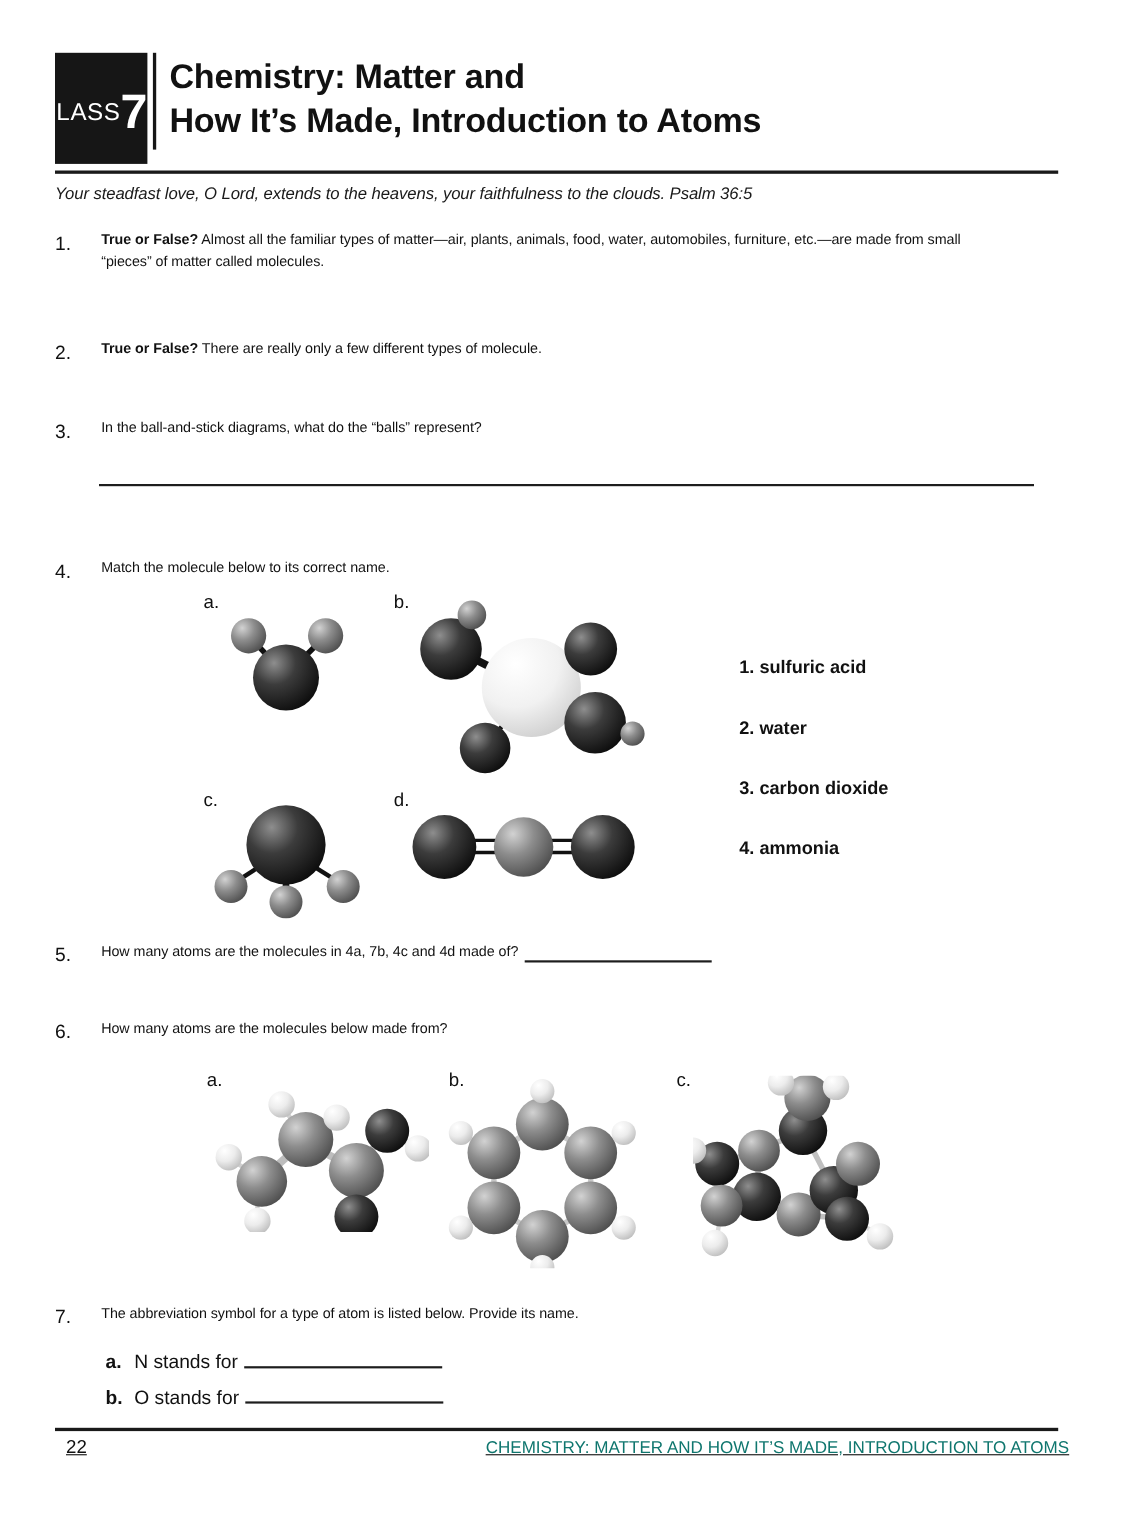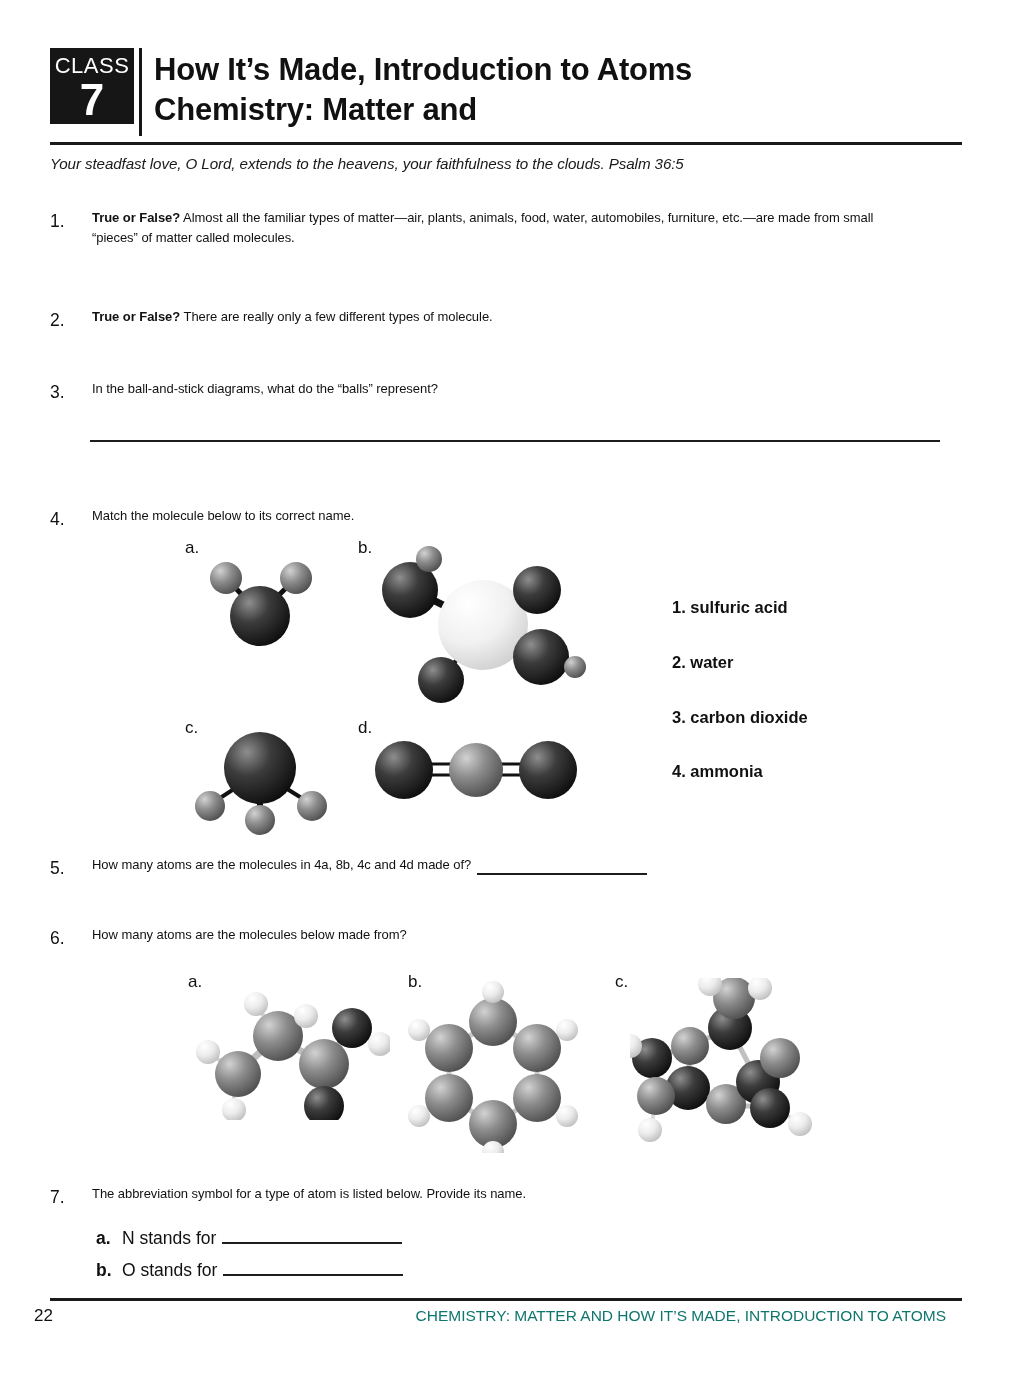--- a/index.html
+++ b/index.html
@@ -9,23 +9,23 @@
     font-family: "Liberation Sans", sans-serif;
     color: #111111;
     overflow: hidden;
   }
   .page { position: relative; width: 1024px; height: 1376px; padding: 0; }
 
   
   .header { position: absolute; left: 50px; top: 48px; width: 912px; }
   .header-row { display: flex; align-items: flex-start; }
   .class-badge {
-    width: 84px; height: 76px; background: #161616;
-    display: flex; flex-direction: column;
-    align-items: center; justify-content: flex-start;
+    width: 84px; height: 101px; background: #161616;
+    display: flex; 
+    align-items: center; justify-content: flex-end;
     padding-top: 6px; flex: 0 0 auto;
   }
   .class-badge .cb-word {
     color: #ffffff; font-size: 22px; font-weight: 400;
     letter-spacing: .5px; line-height: 1.05;
     font-family: "Liberation Sans", sans-serif;
   }
   .class-badge .cb-num {
     color: #ffffff; font-size: 44px; font-weight: 700;
     line-height: 1.0; margin-top: 1px;
@@ -70,40 +70,40 @@
   .match-list { position: absolute; left: 672px; top: 598px; }
   .match-item { font-size: 16.5px; line-height: 1.2; margin-bottom: 35px;
     font-family: "Liberation Sans", sans-serif; color:#111;font-weight:bold; }
 
   
   .sub-row { position: absolute; display: flex; align-items: baseline; font-size: 17.5px; }
   .sub-let { font-weight: 700; width: 26px; flex: 0 0 26px; }
 
   
   .footer-rule { position: absolute; left: 50px; top: 1298px; width: 912px; height: 3px; background: #1a1a1a; }
-  .footer { position: absolute; left: 34px; top: 1306px; width: 912px;
-            display: flex; justify-content: space-between; align-items: baseline; }
+  .footer { position: absolute; left: 60px; top: 1306px; width: 912px;
+            display: flex; justify-content: space-between; align-items: baseline; text-decoration: underline; }
   .footer-page { font-size: 17px; color: #111; }
   .footer-title { font-size: 15.5px; color: #0f766e; letter-spacing: 0px; }
 </style>
 </head>
 <body>
 
 <div class="page">
 
   <div class="header">
     <div class="header-row">
       <div class="class-badge">
         <div class="cb-word">CLASS</div>
         <div class="cb-num">7</div>
       </div>
       <div class="badge-rule"></div>
       <div class="title-block">
+        <div class="title-line">Chemistry: Matter and</div>
         <div class="title-line">How It’s Made, Introduction to Atoms</div>
-        <div class="title-line">Chemistry: Matter and</div>
       </div>
     </div>
     <div class="header-rule"></div>
     <div class="verse">Your steadfast love, O Lord, extends to the heavens, your faithfulness to the clouds. Psalm 36:5</div>
   </div>
 
   <div class="qitem" style="left:50px; top:208px; width:870px;">
     <div class="qnum">1.</div>
     <div class="qbody">
       <b>True or False?</b><span> Almost all the familiar types of matter—air, plants, animals, food, water, automobiles, furniture, etc.—are made from small “pieces” of matter called molecules.</span>
@@ -200,21 +200,21 @@
   <div class="match-list">
     <div class="match-item">1. sulfuric acid</div>
     <div class="match-item">2. water</div>
     <div class="match-item">3. carbon dioxide</div>
     <div class="match-item">4. ammonia</div>
   </div>
 
   <div class="qitem" style="left:50px; top:855px; width:900px;">
     <div class="qnum">5.</div>
     <div class="qbody">
-      <span>How many atoms are the molecules in 4a, 8b, 4c and 4d made of?</span><span class="inline-blank" style="width:170px; margin-left:6px;"></span>
+      <span>How many atoms are the molecules in 4a, 7b, 4c and 4d made of?</span><span class="inline-blank" style="width:170px; margin-left:6px;"></span>
     </div>
   </div>
 
   <div class="qitem" style="left:50px; top:925px; width:900px;">
     <div class="qnum">6.</div>
     <div class="qbody">How many atoms are the molecules below made from?</div>
   </div>
 
   <div class="mol-label" style="left:188px; top:972px;">a.</div>
   <div class="mol-label" style="left:408px; top:972px;">b.</div>

